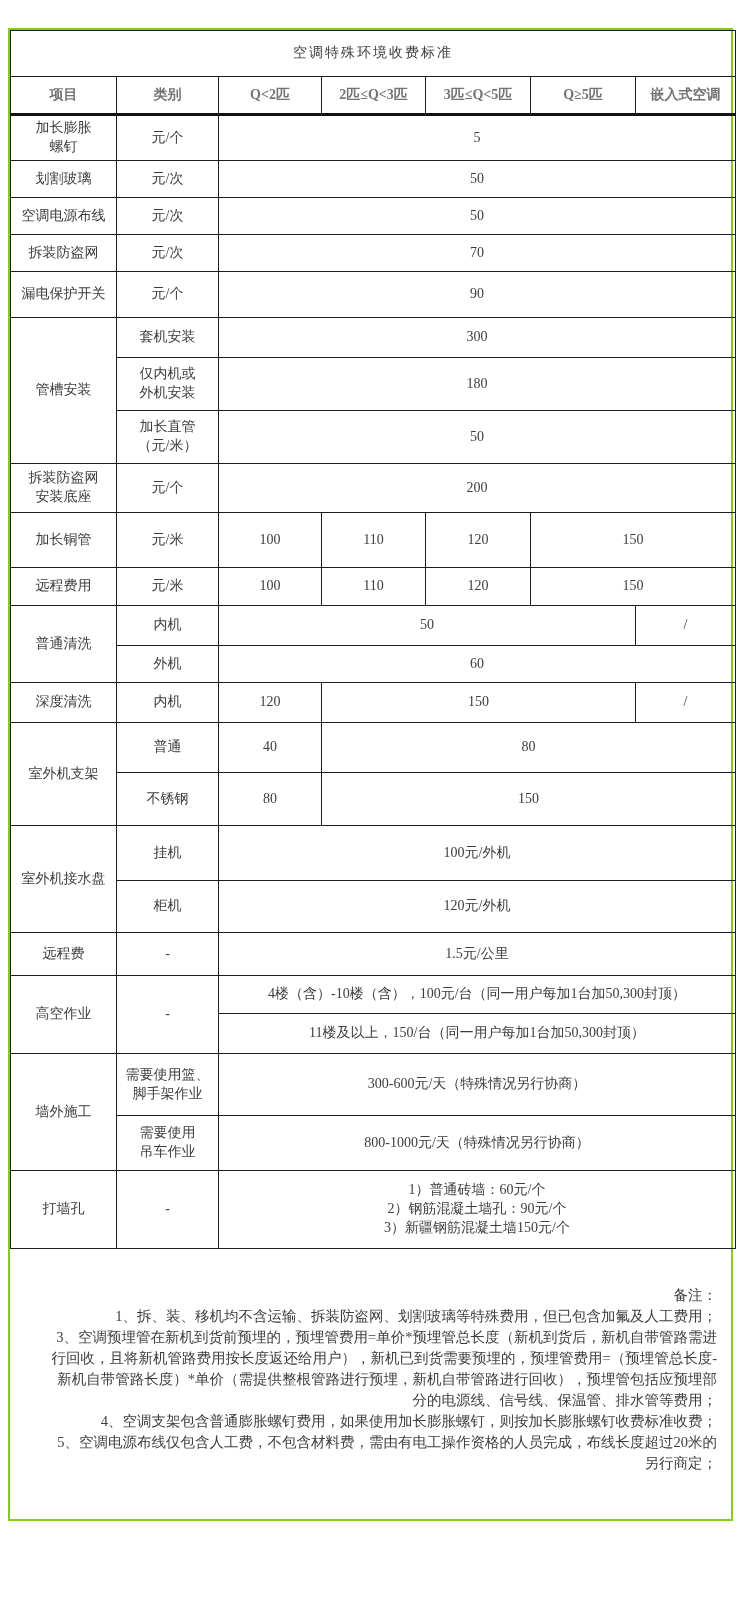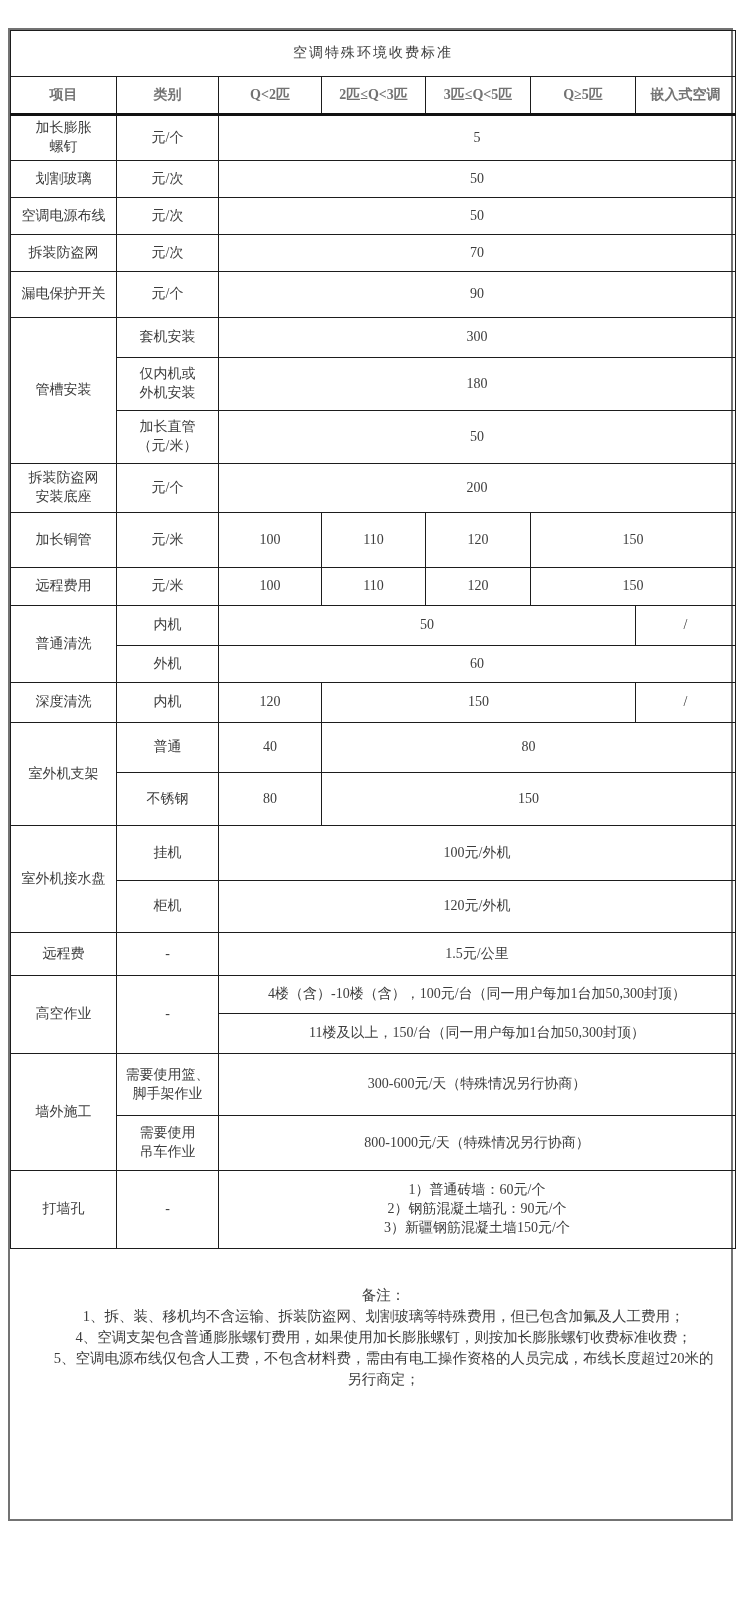--- a/index.html
+++ b/index.html
@@ -15,21 +15,21 @@
     width: 743px;
     height: 1600px;
     background: #ffffff;
     overflow: hidden;
   }
   .sheet {
     position: absolute;
     top: 28px;
     left: 8px;
     width: 725px;
-    border: 2px solid #737373;
+    border: 2px solid #84cc16;
     background: #ffffff;
     box-sizing: border-box;
   }
   table.fee-table {
     border-collapse: collapse;
     table-layout: fixed;
     width: 100%;
   }
   table.fee-table td, table.fee-table th {
     border: 1px solid #1d1d1d;
@@ -51,21 +51,21 @@
   }
   tr.header-row th {
     font-weight: bold;
     color: #737373;
     border-bottom: 3px solid #111111;
   }
   .notes {
     padding: 36px 14px 12px 22px;
     font-size: 14.5px;
     line-height: 1.45;
-    text-align: center;
+    text-align: right;
     color: #3d3d3d;
     min-height: 270px;
     box-sizing: border-box;
     margin-left: 18px;
   }
   .notes p { margin: 0; }
 </style>
 </head>
 <body>
 
@@ -243,17 +243,18 @@
         <td colspan="5">1）普通砖墙：60元/个
 2）钢筋混凝土墙孔：90元/个
 3）新疆钢筋混凝土墙150元/个</td>
       </tr>
     </tbody>
       </table>
 
     <div class="notes">
       <p>备注：</p>
       <p>1、拆、装、移机均不含运输、拆装防盗网、划割玻璃等特殊费用，但已包含加氟及人工费用；</p>
+      <p>3、空调预埋管在新机到货前预埋的，预埋管费用=单价*预埋管总长度（新机到货后，新机自带管路需进行回收，且将新机管路费用按长度返还给用户），新机已到货需要预埋的，预埋管费用=（预埋管总长度-新机自带管路长度）*单价（需提供整根管路进行预埋，新机自带管路进行回收），预埋管包括应预埋部分的电源线、信号线、保温管、排水管等费用；</p>
       <p>4、空调支架包含普通膨胀螺钉费用，如果使用加长膨胀螺钉，则按加长膨胀螺钉收费标准收费；</p>
       <p>5、空调电源布线仅包含人工费，不包含材料费，需由有电工操作资格的人员完成，布线长度超过20米的另行商定；</p>
     </div>
   </div>
 </div>
 
 </body></html>

